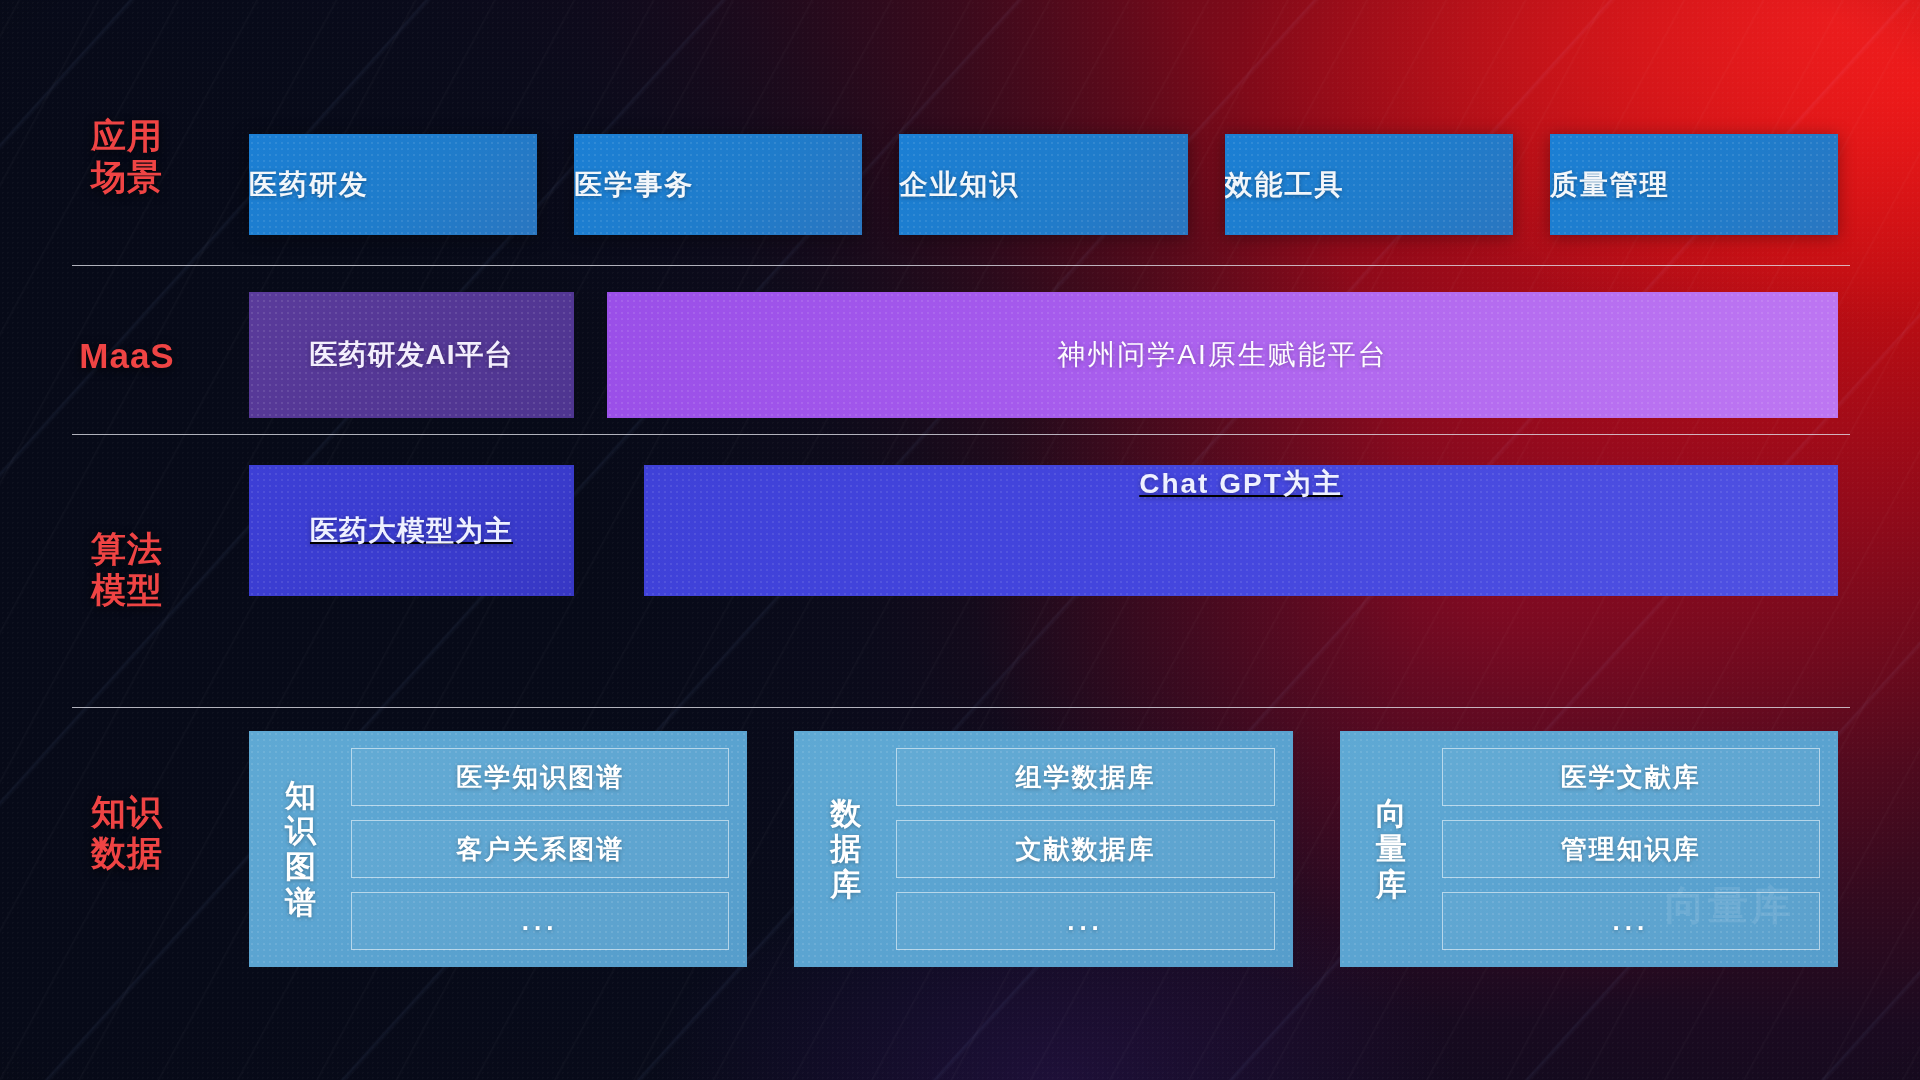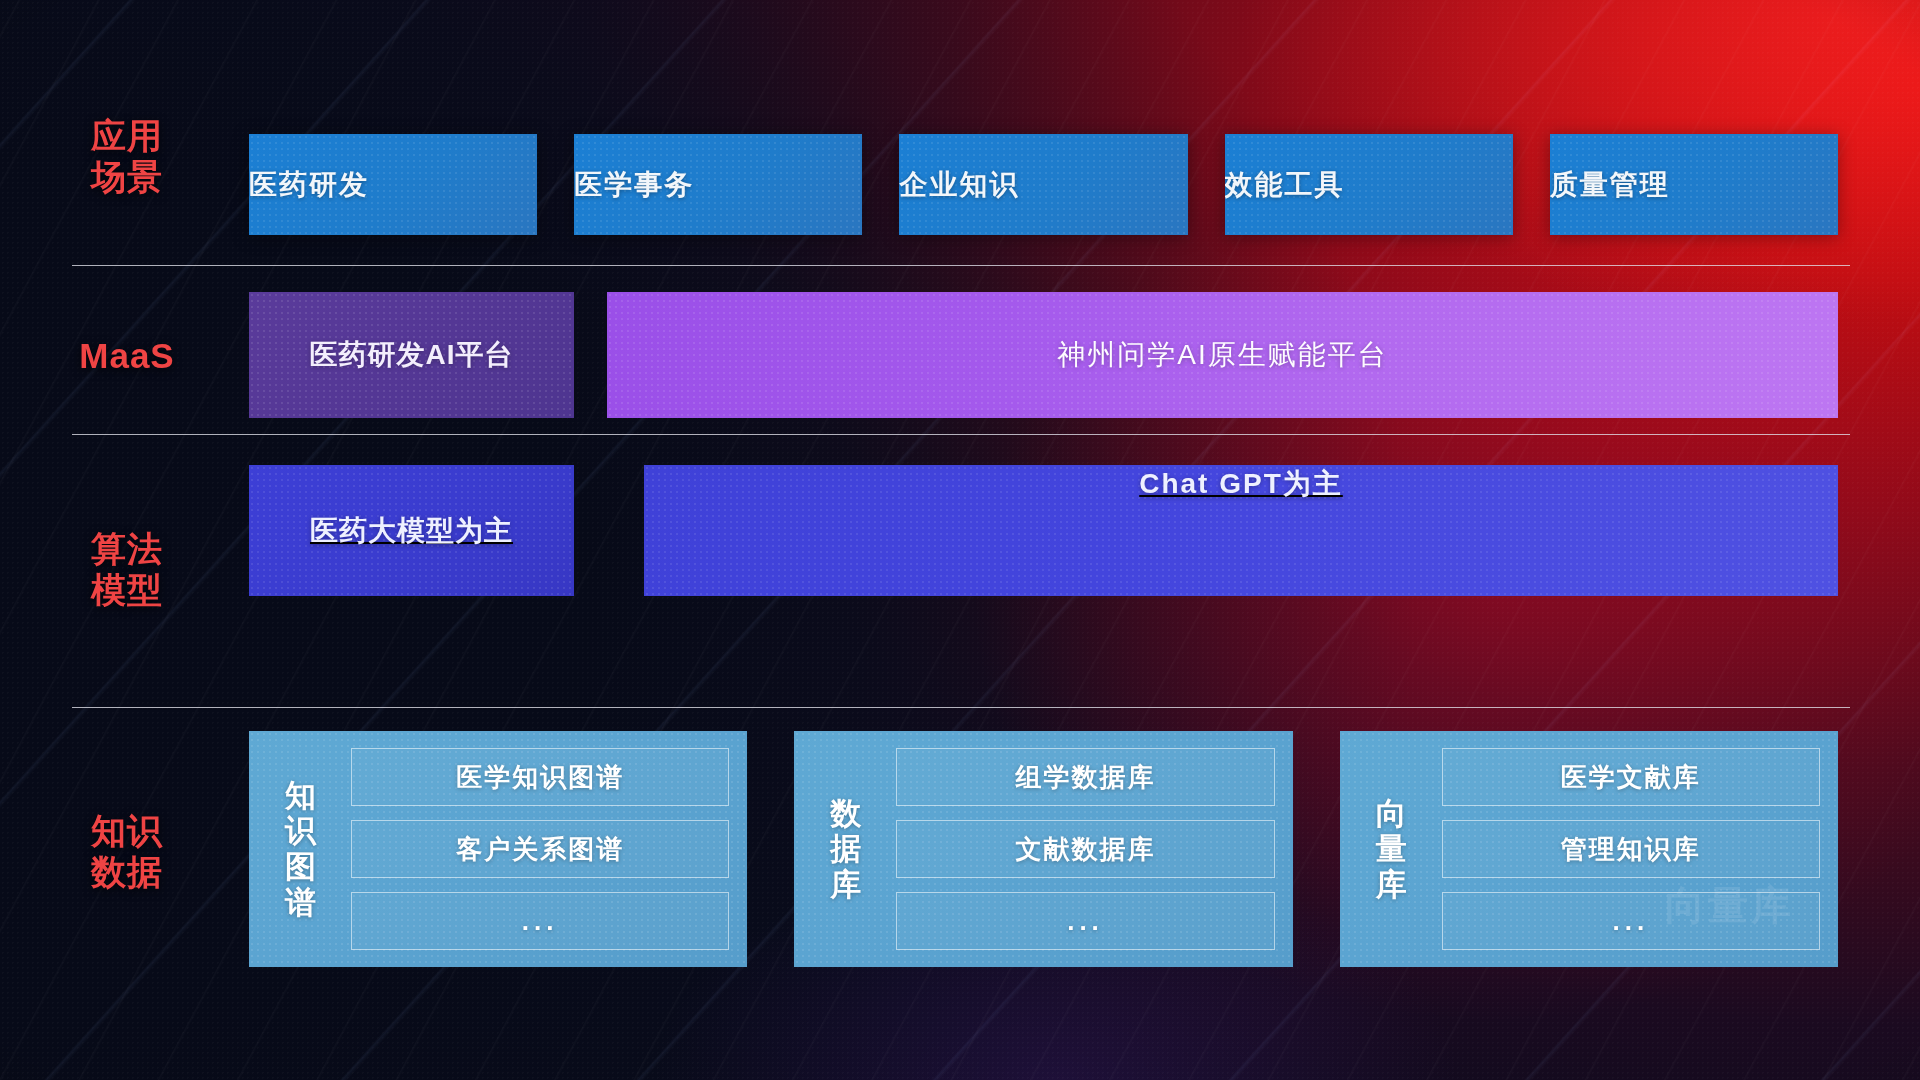--- a/index.html
+++ b/index.html
@@ -287,21 +287,21 @@
       <span>医药大模型为主</span>
     </div>
     <div class="algo-right">
       <span>Chat GPT为主</span>
     </div>
   </div>
 
 
   <div class="divider" style="top:707px;"></div>
 
-  <div class="row-label" style="left:42px; top:810px;">知识
+  <div class="row-label" style="left:42px; top:791px;">知识
 数据</div>
 
   <div class="kn-row">
 
     <div class="kn-panel">
       <div class="kn-vlabel">知
 识
 图
 谱</div>
       <div class="kn-items">

